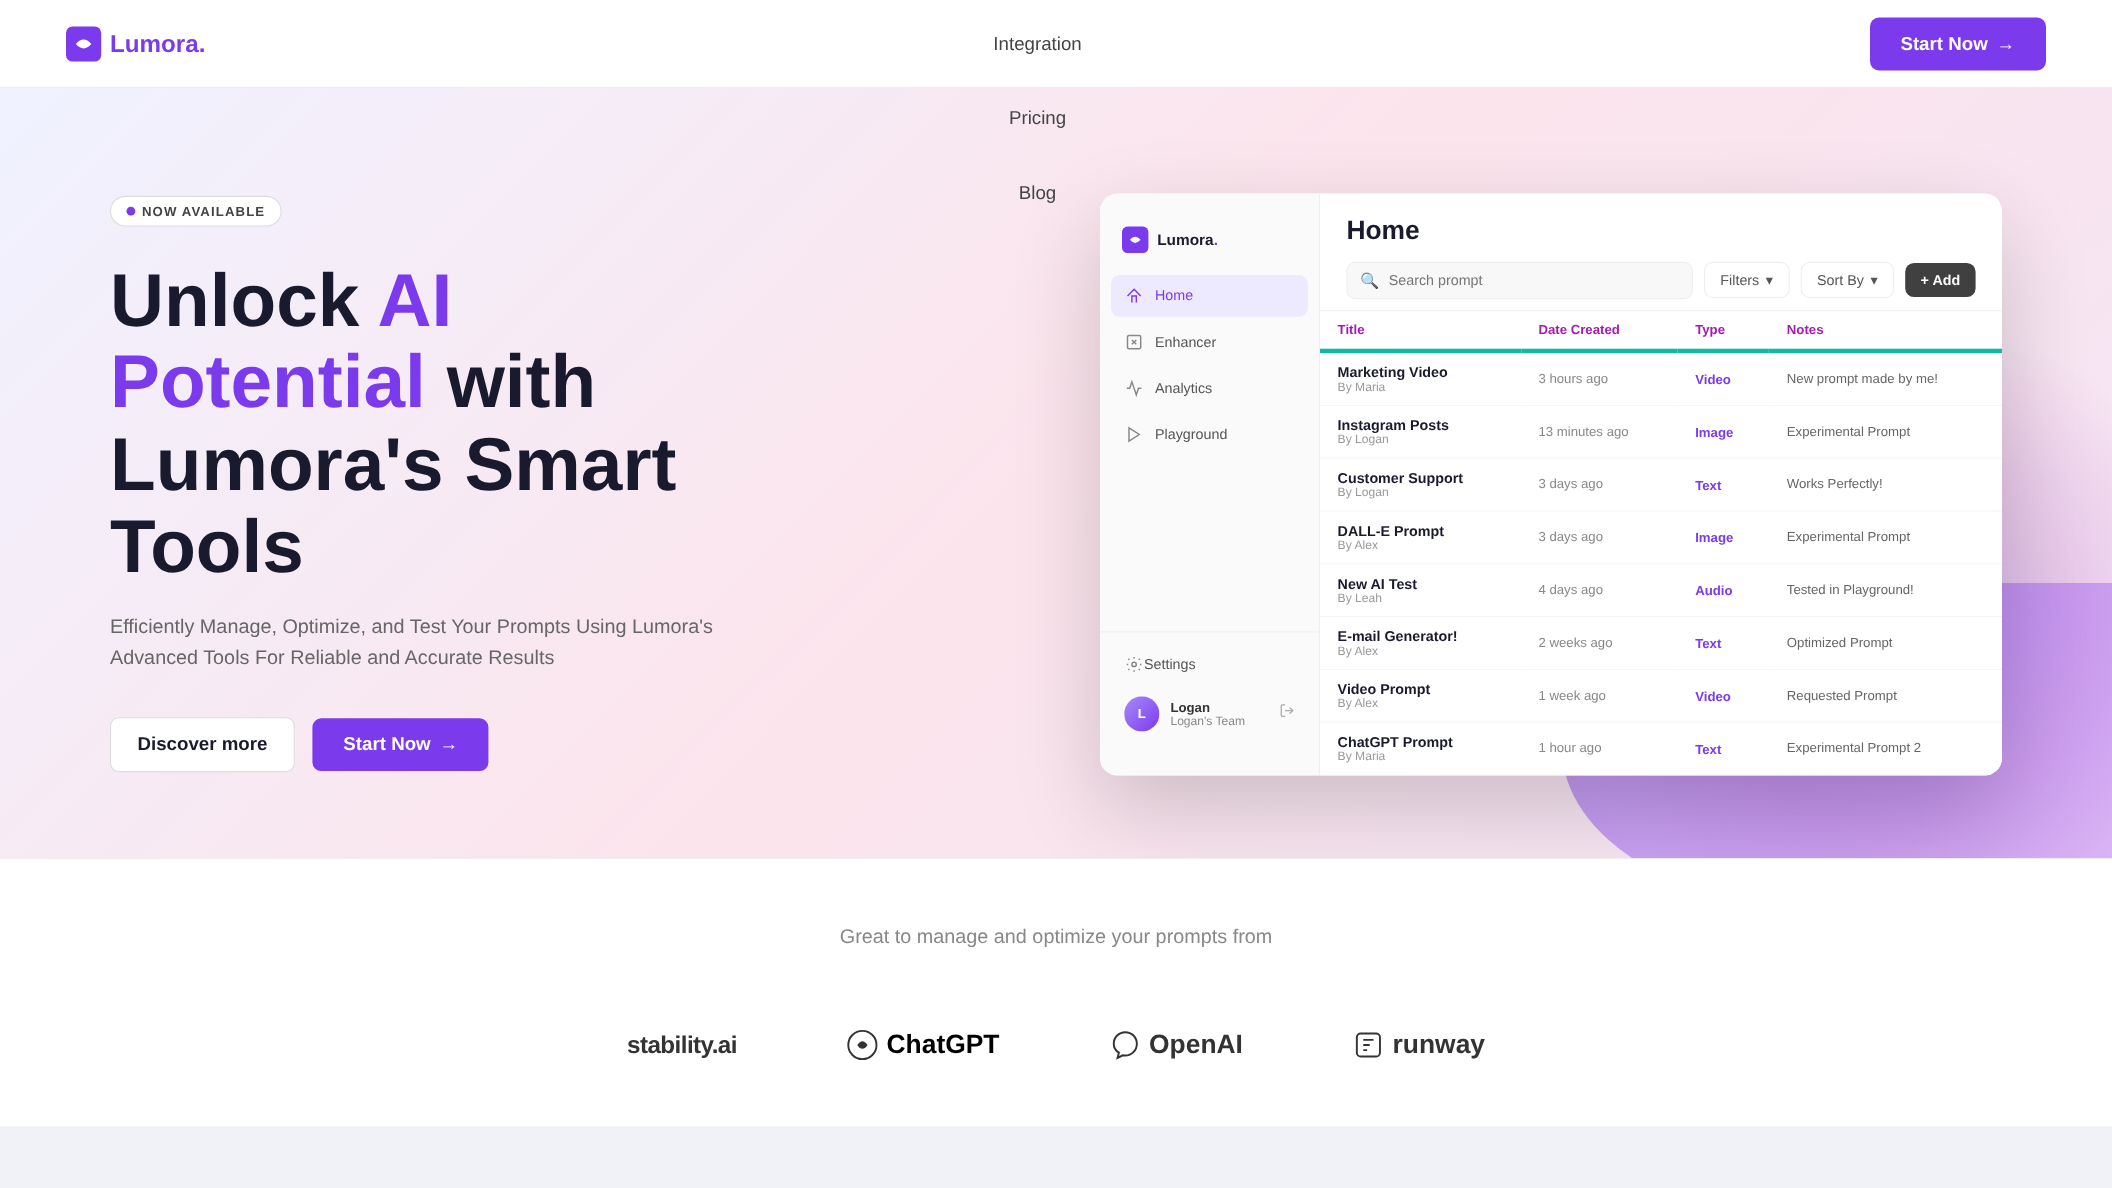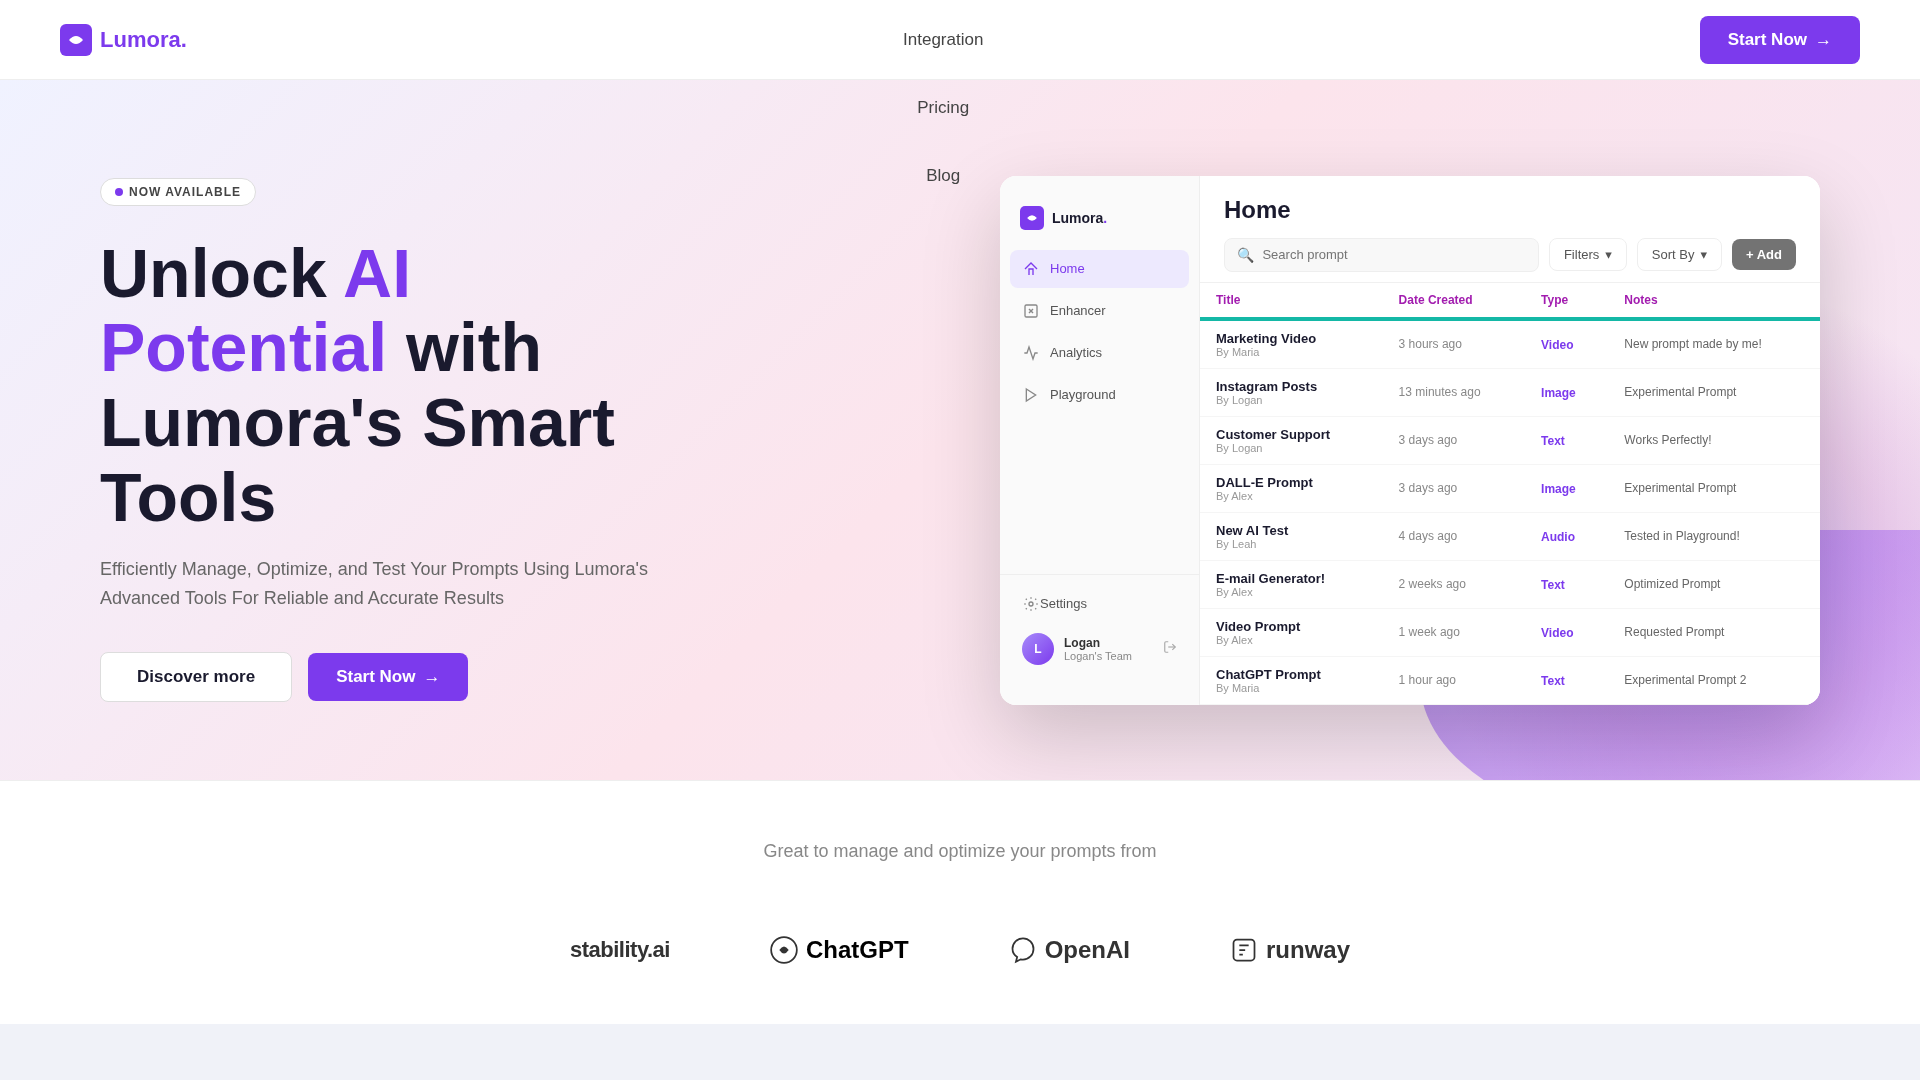--- a/index.html
+++ b/index.html
@@ -45,21 +45,21 @@
       padding: 6px 14px; font-size: 12px; font-weight: 600; color: #444;
       letter-spacing: 1px; text-transform: uppercase; margin-bottom: 30px;
     }
     .badge-dot { width: 8px; height: 8px; background: #7c3aed; border-radius: 50%; }
     .hero-title { font-size: 68px; font-weight: 800; line-height: 1.1; color: #1a1a2e; margin-bottom: 20px; }
     .hero-title .purple { color: #7c3aed; }
     .hero-subtitle { font-size: 18px; color: #666; line-height: 1.6; margin-bottom: 40px; max-width: 580px; }
     .hero-buttons { display: flex; gap: 16px; align-items: center; }
     .btn-outline {
       background: white; color: #1a1a2e; border: 1px solid #ddd; border-radius: 8px;
-      padding: 14px 36px; font-size: 17px; font-weight: 600; cursor: pointer;
+      padding: 14px 24px; font-size: 17px; font-weight: 600; cursor: pointer;
     }
     .btn-primary {
       background: #7c3aed; color: white; border: none; border-radius: 8px;
       padding: 14px 28px; font-size: 17px; font-weight: 600; cursor: pointer;
       display: flex; align-items: center; gap: 8px;
     }
 
     
     .hero-right { z-index: 2; position: relative; }
     .app-mockup {
@@ -120,21 +120,21 @@
       padding: 8px 12px;
     }
     .search-icon { color: #aaa; font-size: 14px; }
     .search-input { border: none; background: transparent; font-size: 13px; color: #666; outline: none; flex: 1; }
     .toolbar-btn {
       display: flex; align-items: center; gap: 6px;
       background: white; border: 1px solid #eee; border-radius: 8px;
       padding: 8px 14px; font-size: 13px; font-weight: 500; color: #555; cursor: pointer;
     }
     .toolbar-add {
-      background: #737373; color: white; border: none; border-radius: 8px;
+      background: #404040; color: white; border: none; border-radius: 8px;
       padding: 8px 14px; font-size: 13px; font-weight: 600; cursor: pointer;
     }
 
     
     .table-wrap { overflow: auto; flex: 1; }
     table { width: 100%; border-collapse: collapse; font-size: 13px; }
     thead th {
       text-align: left; padding: 10px 16px; color: #a21caf; font-size: 12px;
       font-weight: 600; border-bottom: 4px solid #14b8a6; background: white;
     }

